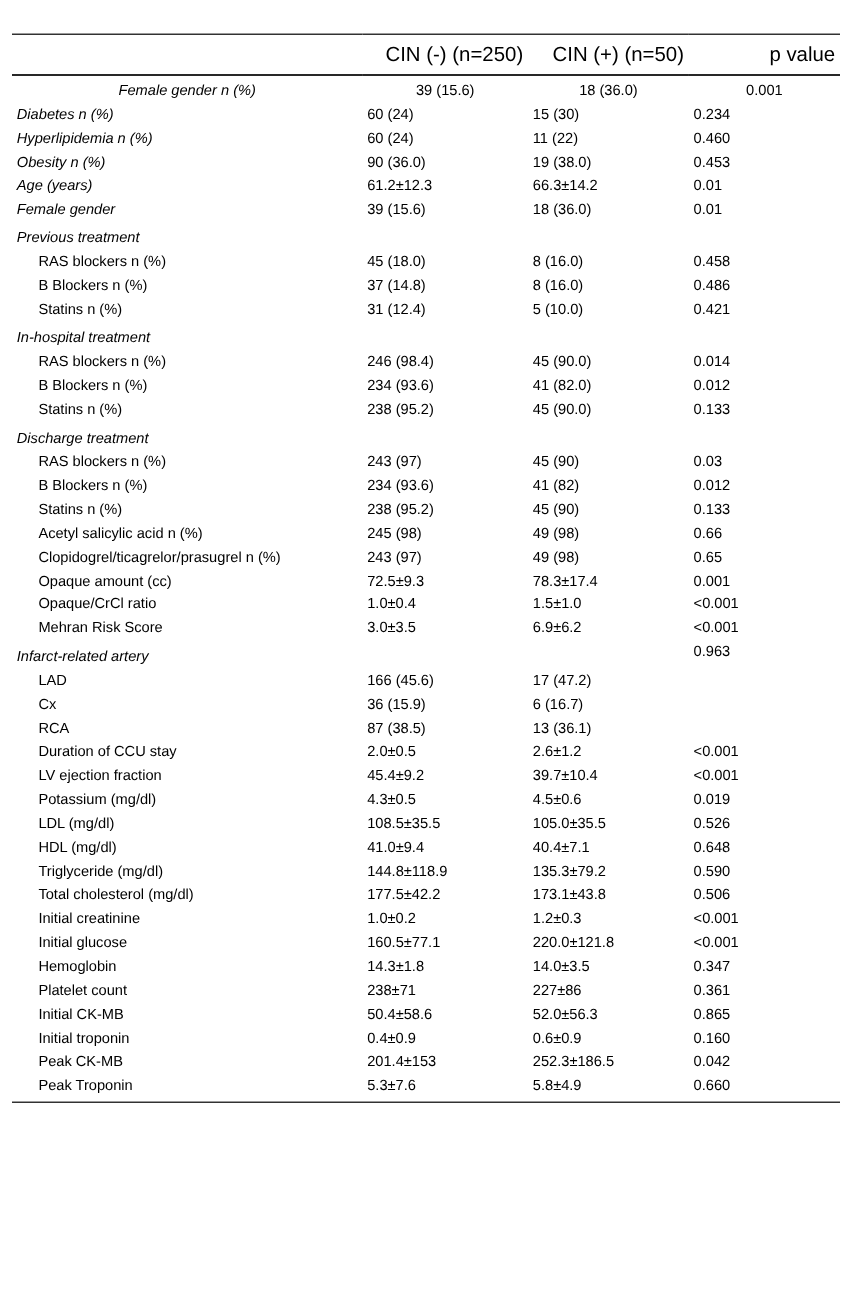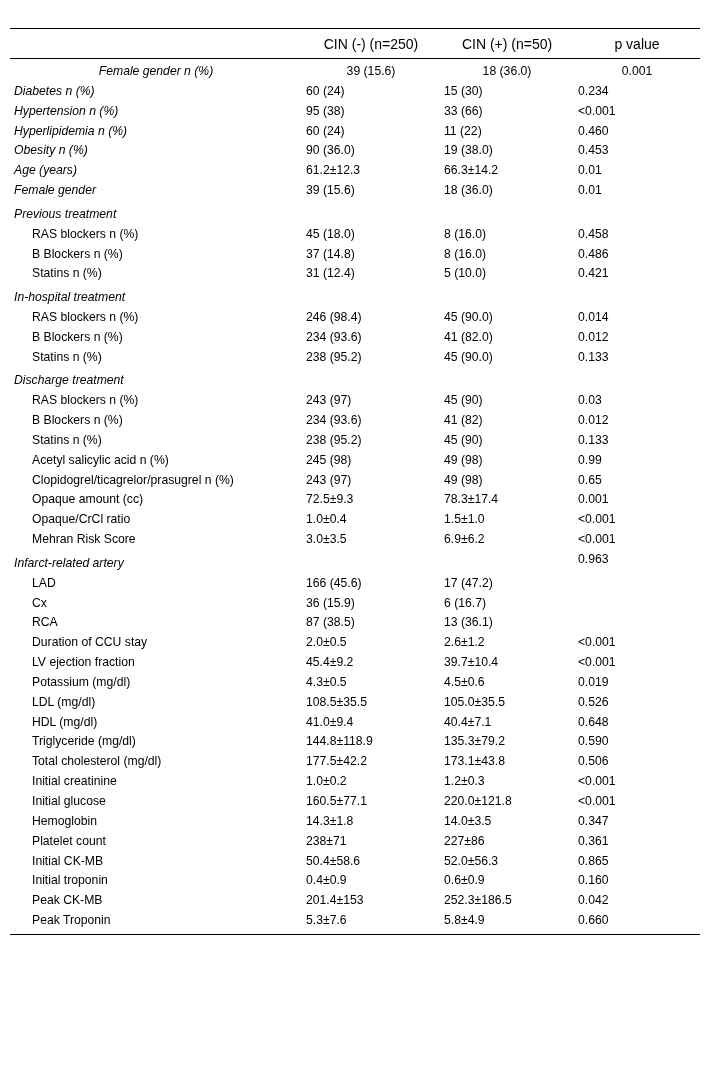--- a/index.html
+++ b/index.html
@@ -27,24 +27,24 @@
     font-size: 12.2px;
     table-layout: fixed;
   }
   table.data-table col.c-label { width: 292px; }
   table.data-table col.c-v1 { width: 138px; }
   table.data-table col.c-v2 { width: 134px; }
   table.data-table col.c-p { width: 126px; }
 
   thead th {
     font-weight: normal;
-    text-align: center;
+    text-align: right;
     padding: 3px 4px 6px 4px;
     vertical-align: bottom;
-    font-size: 14px;
+    font-size: 17px;
   }
   thead tr.header-row th {
     border-top: 1.6px solid #000;
     border-bottom: 1.1px solid #000;
     padding-top: 7px;
     padding-bottom: 6px;
   }
   thead tr.spacer-row th {
     border: none;
     height: 14px;
@@ -105,26 +105,20 @@
           <td>18 (36.0)</td>
           <td>0.001</td>
         </tr>
         <tr>
           <td class="label-cell italic">Diabetes n (%)</td>
           <td>60 (24)</td>
           <td>15 (30)</td>
           <td>0.234</td>
         </tr>
         <tr>
-          <td class="label-cell italic">Hypertension n (%)</td>
-          <td>95 (38)</td>
-          <td>33 (66)</td>
-          <td>&lt;0.001</td>
-        </tr>
-        <tr>
           <td class="label-cell italic">Hyperlipidemia n (%)</td>
           <td>60 (24)</td>
           <td>11 (22)</td>
           <td>0.460</td>
         </tr>
         <tr>
           <td class="label-cell italic">Obesity n (%)</td>
           <td>90 (36.0)</td>
           <td>19 (38.0)</td>
           <td>0.453</td>
@@ -210,21 +204,21 @@
         <tr>
           <td class="label-cell indent">Statins n (%)</td>
           <td>238 (95.2)</td>
           <td>45 (90)</td>
           <td>0.133</td>
         </tr>
         <tr>
           <td class="label-cell indent">Acetyl salicylic acid n (%)</td>
           <td>245 (98)</td>
           <td>49 (98)</td>
-          <td>0.99</td>
+          <td>0.66</td>
         </tr>
         <tr>
           <td class="label-cell indent">Clopidogrel/ticagrelor/prasugrel n (%)</td>
           <td>243 (97)</td>
           <td>49 (98)</td>
           <td>0.65</td>
         </tr>
         <tr>
           <td class="label-cell indent">Opaque amount (cc)</td>
           <td>72.5±9.3</td>

